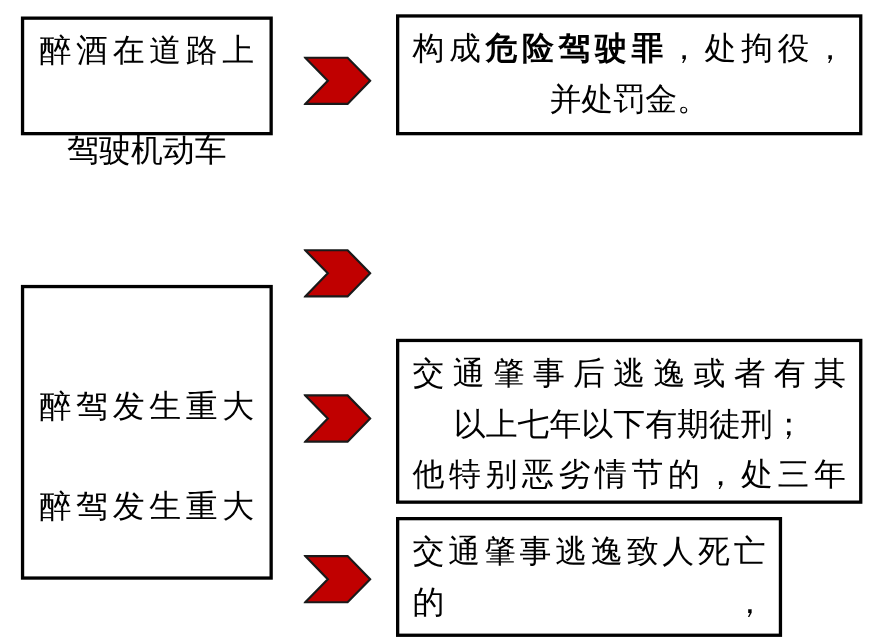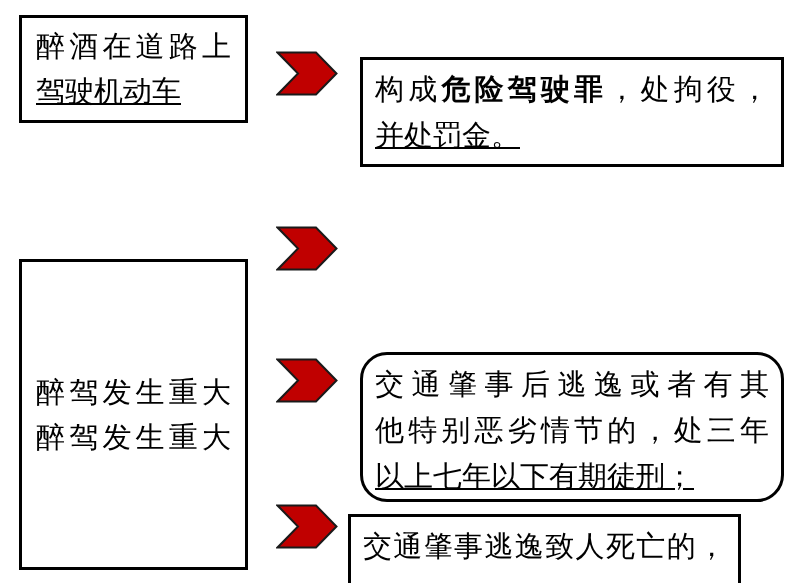--- a/index.html
+++ b/index.html
@@ -19,35 +19,34 @@
     background: #ffffff;
   }
   .cause-box {
     display: flex;
     flex-direction: column;
     justify-content: center;
     padding: 0 14px;
   }
   .result-box {
     padding: 6px 12px 0 12px;
-    margin-top: 44px;
   }
   .line {
     font-size: 29px;
     line-height: 46px;
     color: #000000;
   }
-  .cause-line { line-height: 45px; }
+  .cause-line { line-height: 45px; margin-top: 46px; }
   .jl {               
     text-align: justify;
     text-align-last: justify;
     text-justify: inter-character;
   }
-  .cl { text-align: left; text-decoration: underline; }   
-  .ll { text-align: left; text-decoration: underline; }     
+  .cl { text-align: center; }   
+  .ll { text-align: center; }     
   .crime { font-weight: bold; }
   .arrow {
     position: absolute;
     width: 62px;
     height: 45px;
   }
   .arrow svg { display: block; width: 100%; height: 100%; }
 </style>
 </head>
 <body>
@@ -65,47 +64,47 @@
     </svg>
   </div>
 
   <div class="box result-box" style="left:360px; top:13px; width:424px; height:110px;">
     <div class="line jl">
       <span>构成</span><span class="crime">危险驾驶罪</span><span>，处拘役，</span>
     </div>
     <div class="line ll">并处罚金。</div>
   </div>
 
-  <div class="box cause-box" style="left:19px; top:259px; width:229px; height:311px;">
+  <div class="box cause-box" style="left:19px; top:259px; width:229px; height:268px;">
     <div class="line cause-line jl">醉驾发生重大</div>
     <div class="line cause-line jl">醉驾发生重大</div>
   </div>
 
   <div class="arrow" style="left:276px; top:226px;">
     <svg viewBox="0 0 62 45">
       <polygon points="1.5,1.5 40,1.5 60.5,22.5 40,43.5 1.5,43.5 22,22.5" stroke="#1a1a1a" stroke-width="2" stroke-linejoin="miter" fill="#C00000"></polygon>
     </svg>
   </div>
 
 
   <div class="arrow" style="left:276px; top:358px;">
     <svg viewBox="0 0 62 45">
       <polygon points="1.5,1.5 40,1.5 60.5,22.5 40,43.5 1.5,43.5 22,22.5" stroke="#1a1a1a" stroke-width="2" stroke-linejoin="miter" fill="#C00000"></polygon>
     </svg>
   </div>
 
-  <div class="box result-box" style="left:360px; top:308px; width:424px; height:150px;border-radius:27px;">
+  <div class="box result-box" style="left:360px; top:308px; width:424px; height:150px;">
     <div class="line jl">交通肇事后逃逸或者有其</div>
+    <div class="line ll">以上七年以下有期徒刑；</div>
     <div class="line jl">他特别恶劣情节的，处三年</div>
-    <div class="line ll">以上七年以下有期徒刑；</div>
   </div>
 
   <div class="arrow" style="left:276px; top:504px;">
     <svg viewBox="0 0 62 45">
       <polygon points="1.5,1.5 40,1.5 60.5,22.5 40,43.5 1.5,43.5 22,22.5" stroke="#1a1a1a" stroke-width="2" stroke-linejoin="miter" fill="#C00000"></polygon>
     </svg>
   </div>
 
-  <div class="box result-box" style="left:348px; top:470px; width:393px; height:109px;">
+  <div class="box result-box" style="left:360px; top:470px; width:351px; height:109px;">
     <div class="line jl">交通肇事逃逸致人死亡的，</div>
   </div>
 
 </div>
 
 </body></html>

